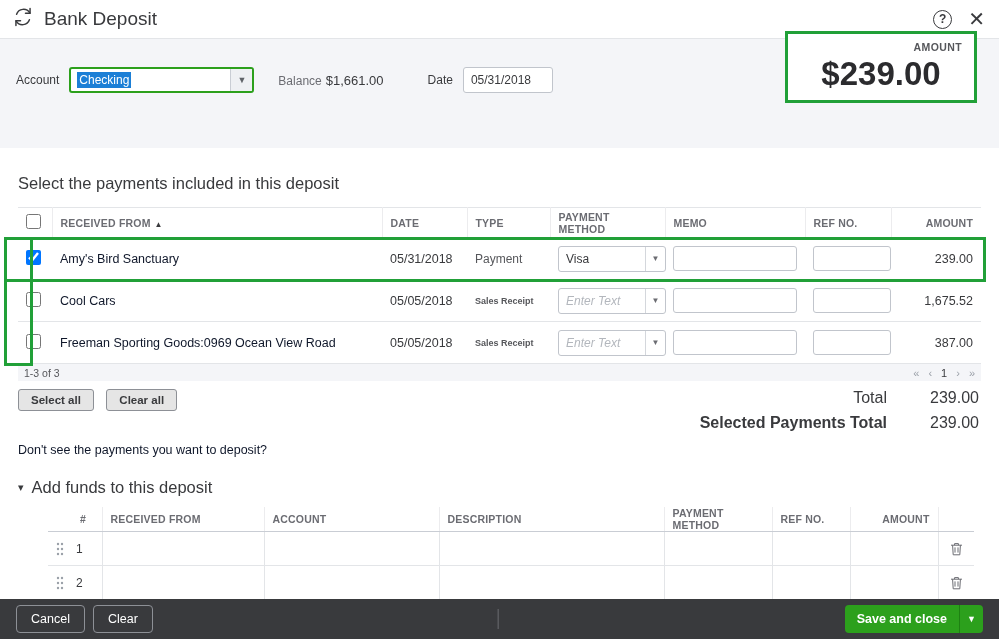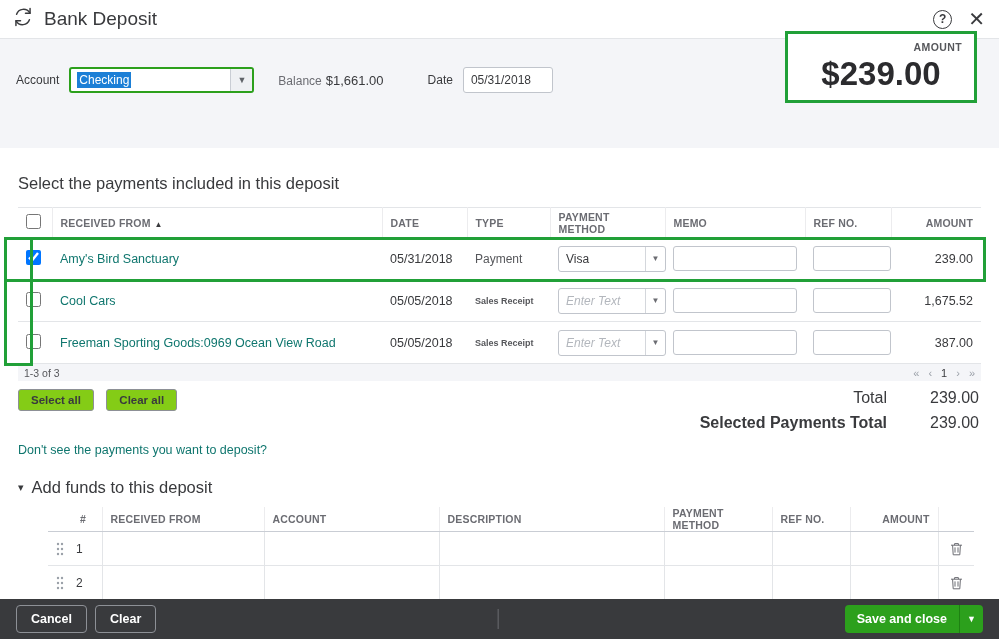--- a/index.html
+++ b/index.html
@@ -39,21 +39,21 @@
 
   
   .table1-wrap { position:relative; }
   table { border-collapse:collapse; width:100%; table-layout:fixed; }
   th { font-size:10.5px; font-weight:700; color:#6b6c72; text-transform:uppercase; text-align:left; border-bottom:1px solid #c9cdd4; border-top:1px solid #e3e5e8; height:30px; padding:0 8px; border-right:1px solid #ececee; letter-spacing:.2px; }
   th:last-child { border-right:none; }
   td { height:42px; border-bottom:1px solid #e3e5e8; padding:0 8px; font-size:12.5px; color:#393a3d; }
   .col-check { width:34px; } .col-from { width:330px; } .col-date { width:85px; } .col-type { width:83px; }
   .col-pm { width:115px; } .col-memo { width:140px; } .col-ref { width:86px; } .col-amt { width:90px; }
   .al-right { text-align:right; }
-  .link { color:#0f766e; text-decoration:none; font-size:12.5px; cursor:pointer; }
+  .link { color:#0f172a; text-decoration:none; font-size:12.5px; cursor:pointer; }
   .type-small { font-size:9px; font-weight:700; color:#56575b; }
   .type-normal { font-size:12px; color:#56575b; }
   input[type="checkbox"] { width:15px; height:15px; cursor:pointer; }
   .mini-select { display:flex; align-items:center; width:108px; height:26px; background:#fff; border:1px solid #c1c5cc; border-radius:3px; overflow:hidden; cursor:pointer; }
   .mini-select .sel-text { flex:1; font-size:12px; padding:0 7px; color:#393a3d; }
   .mini-select .placeholder { color:#b3b7bd; font-style:italic; }
   .mini-caret { width:20px; height:100%; display:flex; align-items:center; justify-content:center; border-left:1px solid #d4d7dc; color:#6b6c72; font-size:8px; }
   .cell-input { width:100%; height:25px; }
   .ref-input { width:78px; }
   .sort-arrow { font-size:8px; color:#393a3d; margin-left:4px; }
@@ -64,21 +64,21 @@
   .annot-checkcol { left:-14px; top:30px; width:29px; height:129px; }
 
   
   .paging { display:flex; align-items:center; justify-content:space-between; height:17px; background:#f4f5f8; font-size:10.5px; color:#56575b; padding:0 6px; }
   .pager { display:flex; gap:9px; color:#9aa0a8; font-size:11px; }
   .pager .pg-cur { color:#393a3d; }
   .pager span { cursor:pointer; }
 
   
   .table-actions { display:flex; justify-content:space-between; margin-top:8px; }
-  .btn-small { background:#84cc16; border:1px solid #8d9096; border-radius:3px; font-size:11.5px; font-weight:700; color:#393a3d; padding:4px 12px; margin-right:8px; cursor:pointer; font-family:"Liberation Sans",sans-serif; }
+  .btn-small { background:#e5e5e5; border:1px solid #8d9096; border-radius:3px; font-size:11.5px; font-weight:700; color:#393a3d; padding:4px 12px; margin-right:8px; cursor:pointer; font-family:"Liberation Sans",sans-serif; }
   .totals { font-size:16px; padding-right:2px; }
   .totals .trow { display:flex; justify-content:flex-end; margin-bottom:7px; }
   .totals .tlabel { color:#393a3d; }
   .totals .tlabel.bold { font-weight:700; }
   .totals .tvalue { width:92px; text-align:right; color:#393a3d; }
 
   .deposit-link { display:inline-block; margin-top:4px; }
 
   
   .add-funds-title { font-size:16.5px; font-weight:400; margin:20px 0 10px 0; display:flex; align-items:center; gap:8px; cursor:pointer; }
@@ -94,21 +94,21 @@
   .trash-btn { background:none; border:none; cursor:pointer; display:flex; margin:0 auto; }
   .row-num { font-size:12px; color:#393a3d; padding-left:4px; }
 
   .other-funds { display:flex; justify-content:flex-end; align-items:center; gap:26px; padding:10px 62px 0 0; }
   .of-label { font-size:11px; font-weight:700; }
   .of-value { font-size:14px; font-weight:700; }
 
   
   .footer { position:absolute; left:0; right:0; bottom:0; height:40px; background:#393a3d; display:flex; align-items:center; padding:0 16px; }
   .f-left { display:flex; gap:8px; }
-  .btn-dark { background:transparent; border:1px solid #8d9096; border-radius:4px; color:#fff; font-size:12.5px; font-weight:700; padding:6px 14px; cursor:pointer; font-family:"Liberation Sans",sans-serif; }
+  .btn-dark { background:transparent; border:1px solid #8d9096; border-radius:4px; color:#fff; font-size:12.5px; font-weight:400; padding:6px 14px; cursor:pointer; font-family:"Liberation Sans",sans-serif; }
   .f-center { position:absolute; left:50%; transform:translateX(-52%); display:flex; align-items:center; gap:22px;flex-direction:column; }
   .f-link { color:#fff; font-size:12.5px; cursor:pointer; }
   .f-divider { width:1px; height:20px; background:#6b6c72; }
   .f-right { margin-left:auto; display:flex; }
   .btn-save { display:flex; align-items:stretch; border-radius:4px; overflow:hidden; cursor:pointer; }
   .btn-save .save-main { background:#2ca01c; color:#fff; font-size:12.5px; font-weight:700; padding:7px 12px; border:none; cursor:pointer; font-family:"Liberation Sans",sans-serif; }
   .btn-save .save-caret { background:#2ca01c; border:none; border-left:1px solid #1e8112; color:#fff; width:24px; font-size:9px; cursor:pointer; }
 </style>
 </head>
 <body>

